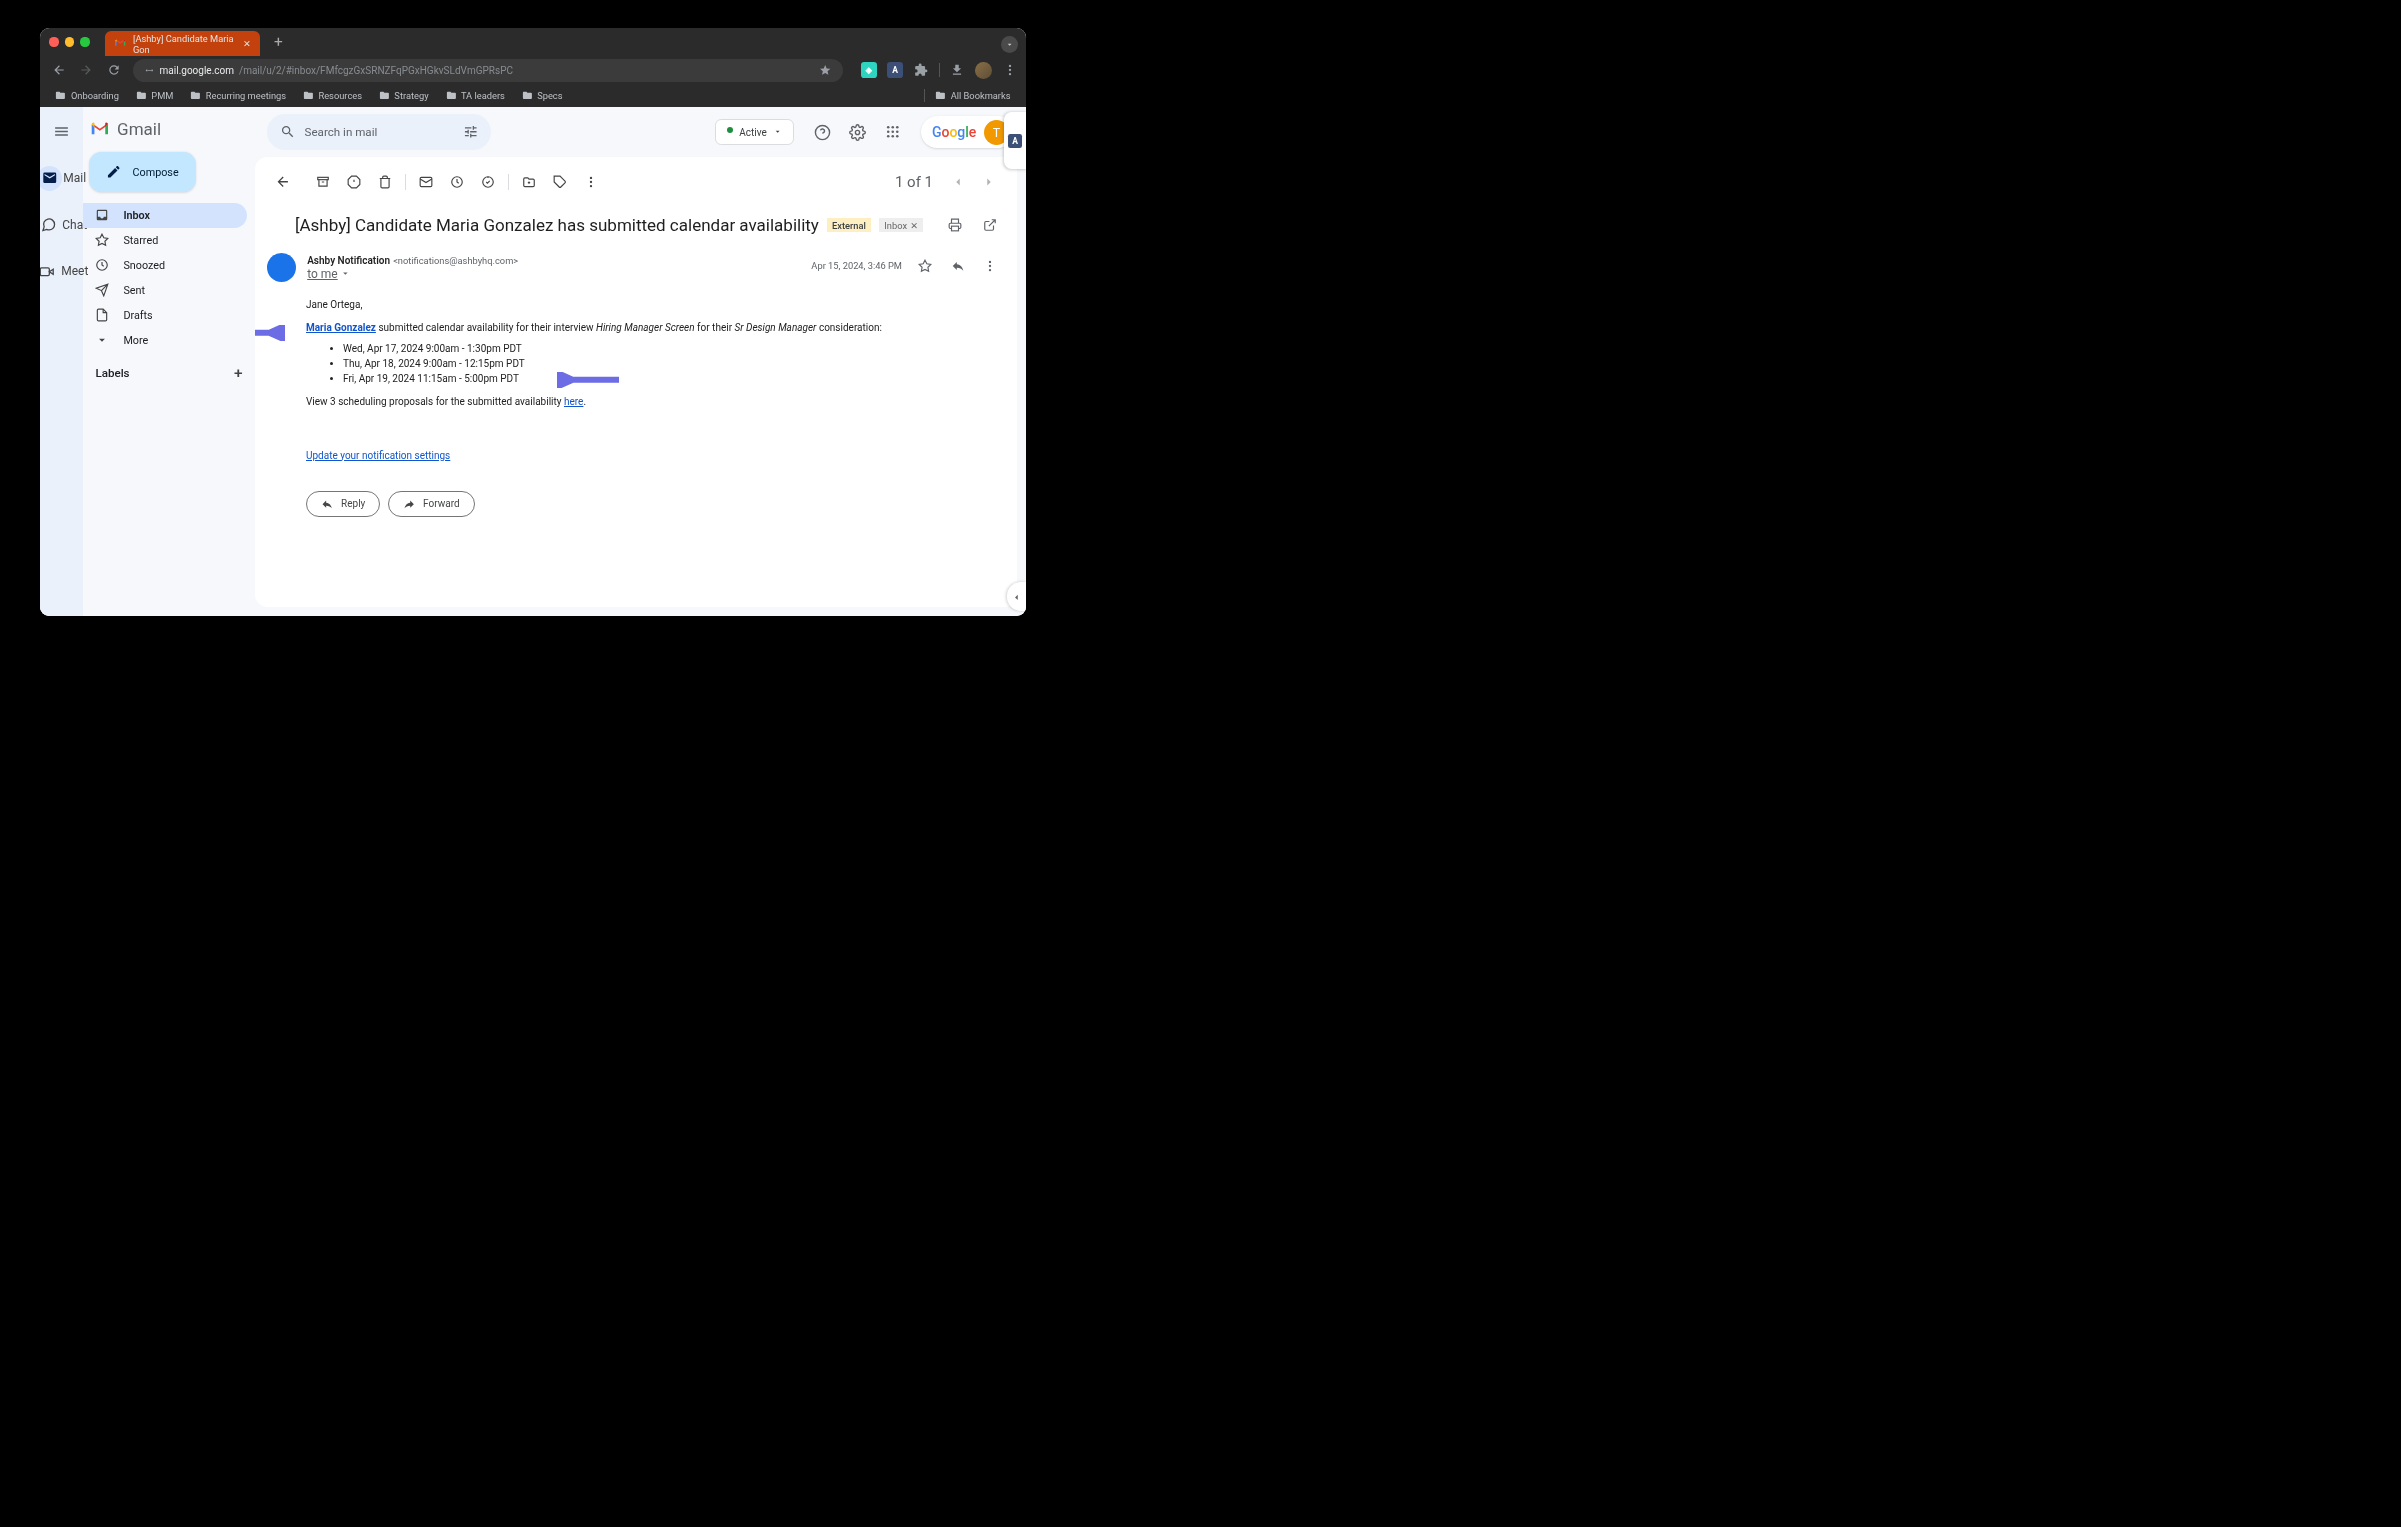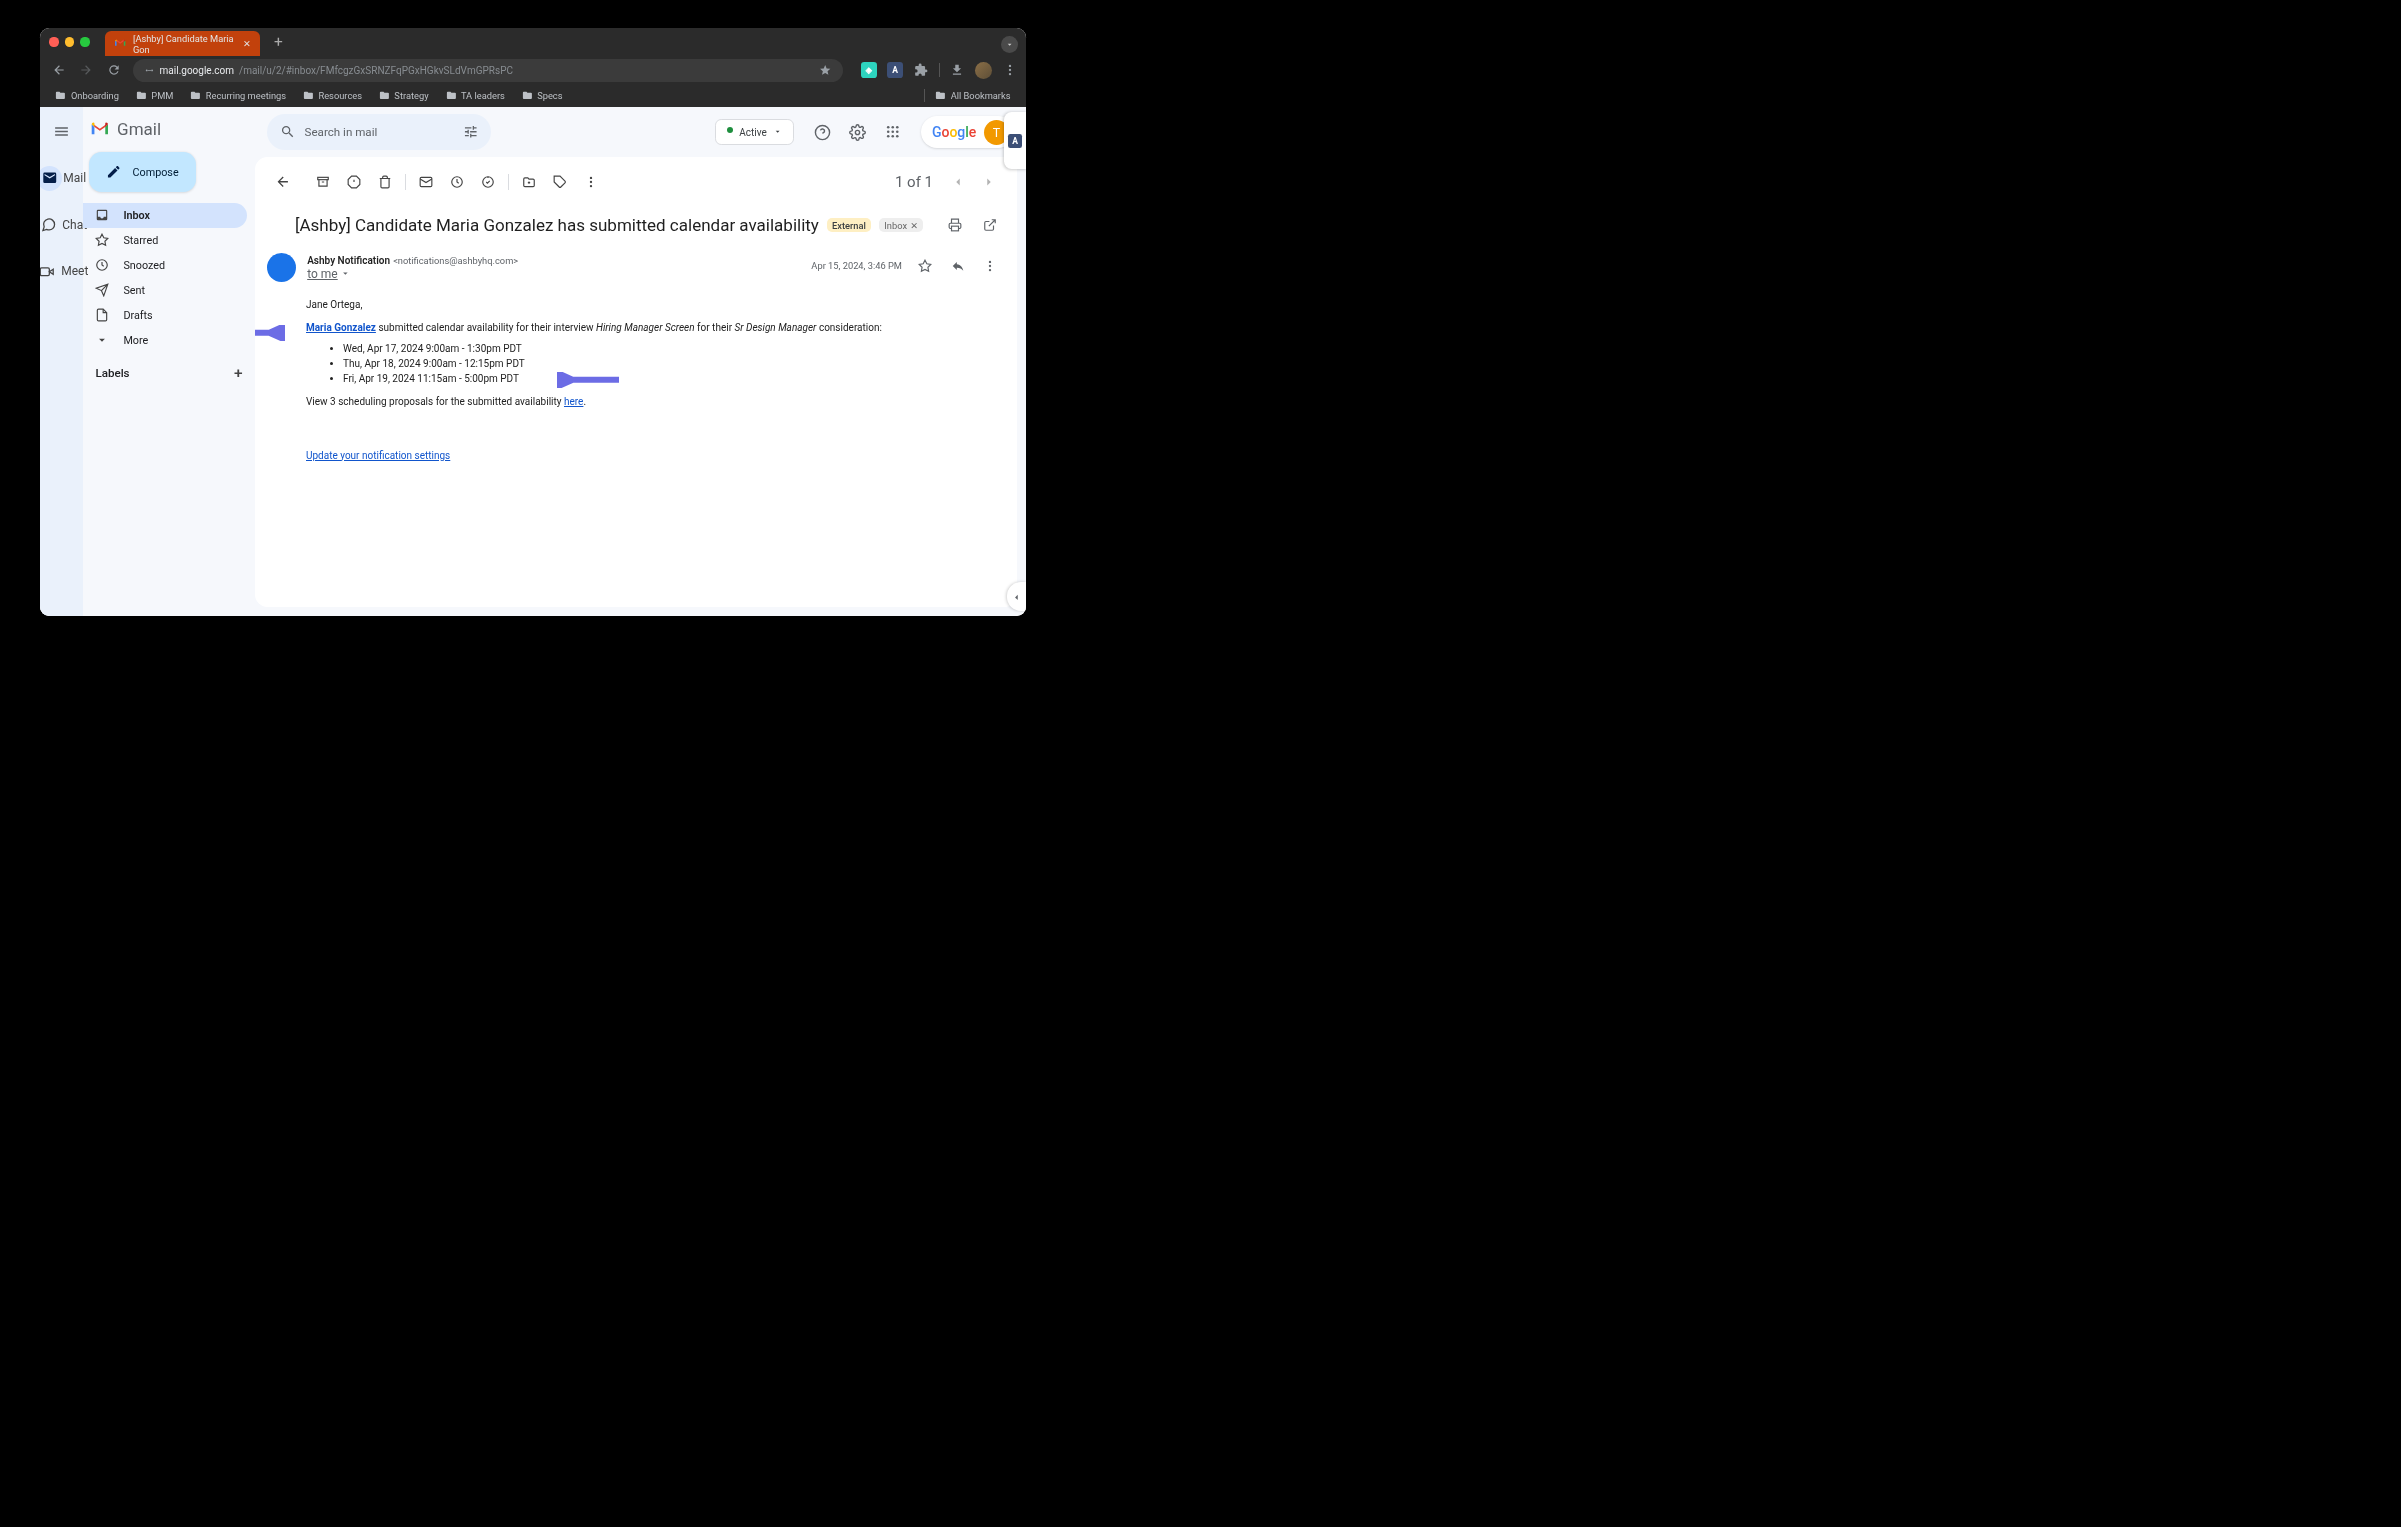--- a/index.html
+++ b/index.html
@@ -74,21 +74,21 @@
     
     .email-panel { background: #fff; margin: 0 9.3px 9.3px 0; border-radius: 12.4px; flex: 1; padding: 9.3px 0 0 0; overflow: hidden; }
     .toolbar { display: flex; align-items: center; padding: 0 12.4px; height: 31px; }
     .tb-btn { width: 31px; height: 31px; display: flex; align-items: center; justify-content: center; color: #444; }
     .tb-sep { width: 0.8px; height: 15.5px; background: #dadce0; margin: 0 4.6px; }
     .tb-spacer { flex: 1; }
     .pager { font-size: 15px; color: #5f6368; margin-right: 9.3px; }
     
     .subject-row { padding: 14px 12.4px 7.7px 40px; display: flex; align-items: center; gap: 7.7px; }
     .subject { font-size: 17px; color: #1f1f1f; font-weight: 400; }
-    .badge { font-size: 9.3px; padding: 1.5px 5.4px; border-radius: 5px; }
+    .badge { font-size: 9.3px; padding: 1.5px 5.4px; border-radius: 0; }
     .badge-ext { background: #feefc3; color: #3c4043; font-weight: 500; }
     .badge-inbox { background: #eee; color: #666; display: flex; gap: 3.1px; align-items: center; }
     .subj-spacer { flex: 1; }
     .subj-action { width: 28px; height: 28px; display: flex; align-items: center; justify-content: center; color: #5f6368; }
     
     .sender-row { padding: 4.6px 12.4px 0 12.4px; display: flex; align-items: flex-start; gap: 10.8px; }
     .sender-avatar { width: 29px; height: 29px; border-radius: 50%; background: #1a73e8; margin-top: 1.5px; }
     .sender-info { flex: 1; }
     .sender-name { font-size: 10px; color: #1f1f1f; font-weight: 600; }
     .sender-email { font-size: 9.3px; color: #5f6368; font-weight: 400; }
@@ -541,20 +541,34 @@
             <li>Thu, Apr 18, 2024 9:00am - 12:15pm PDT</li>
             <li>Fri, Apr 19, 2024 11:15am - 5:00pm PDT</li>
           </ul>
           <p><span>View 3 scheduling proposals for the submitted availability </span><a href="#">here</a>.</p>
           <svg class="arrow arrow-right" width="62" height="15.5" viewBox="0 0 80 20">
               <path d="M80 10 h-60 M20 10 l-18 -8 v16 z" fill="#6c6ce5" stroke="#6c6ce5" stroke-width="8" stroke-linecap="square"></path>
             </svg>
           <a href="#" class="settings-link">Update your notification settings</a>
         </div>
 
+        <div class="reply-row">
+          <button class="reply-btn">
+              <svg width="12.4" height="12.4" viewBox="0 0 24 24" fill="currentColor">
+                <path d="M10 9V5l-7 7 7 7v-4.1c5 0 8.5 1.6 11 5.1-1-5-4-10-11-11z"></path>
+              </svg>
+              <span>Reply</span>
+            </button>
+          <button class="reply-btn">
+              <svg width="12.4" height="12.4" viewBox="0 0 24 24" fill="currentColor">
+                <path d="M14 9V5l7 7-7 7v-4.1c-5 0-8.5 1.6-11 5.1 1-5 4-10 11-11z"></path>
+              </svg>
+              <span>Forward</span>
+            </button>
+        </div>
       </div>
     </div>
 
     <div class="side-panel-toggle">
         <svg width="10.8" height="10.8" viewBox="0 0 24 24" fill="currentColor">
           <path d="M15 6l-6 6 6 6z"></path>
         </svg>
       </div>
   </div>
 

